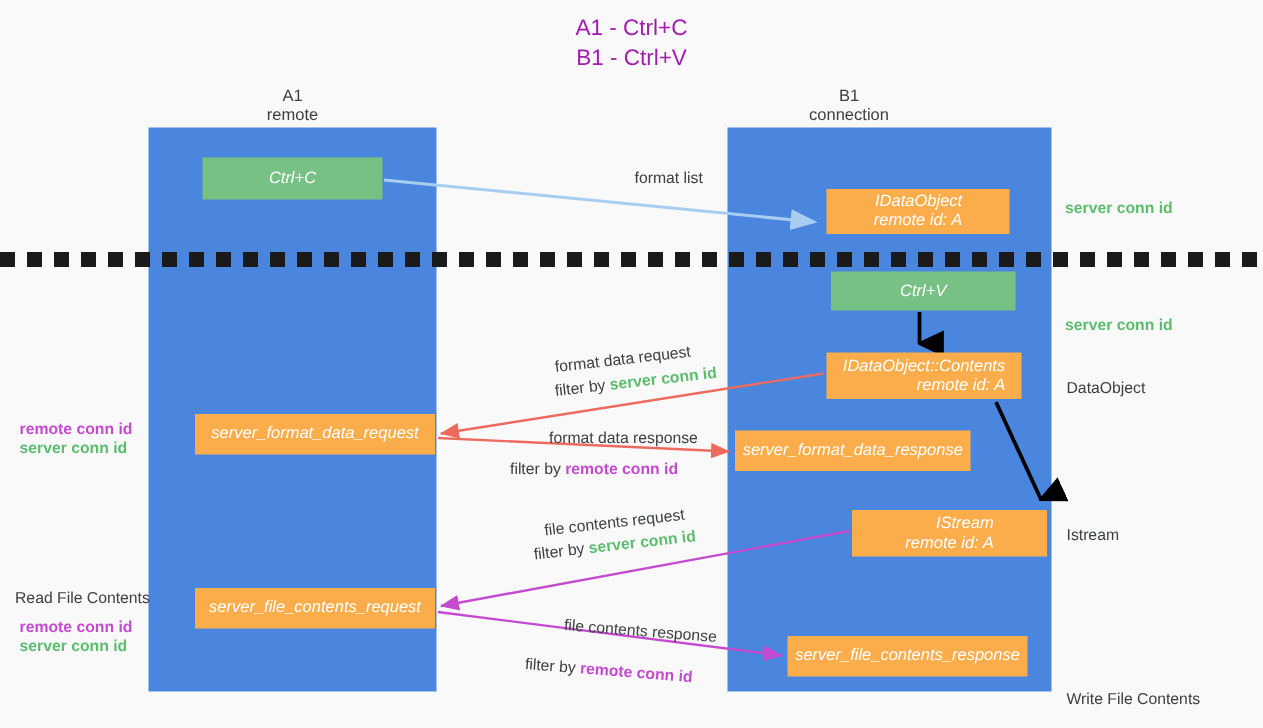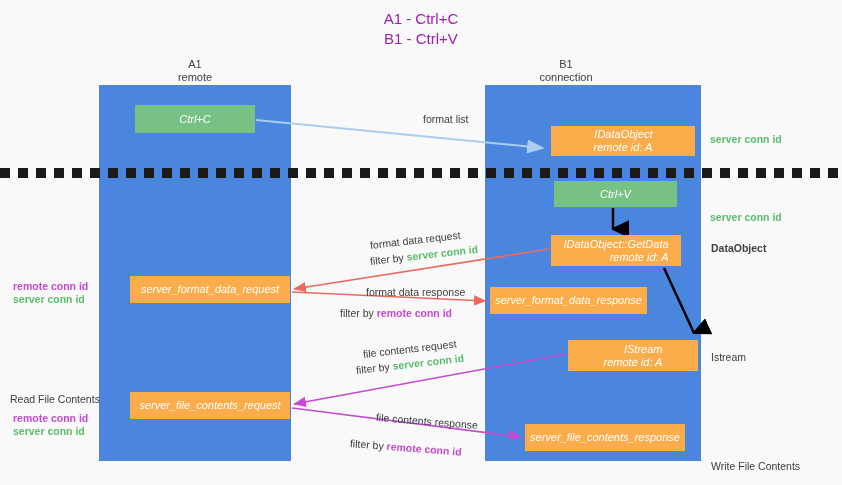--- a/index.html
+++ b/index.html
@@ -40,21 +40,21 @@
   
   .box{
     position:absolute;display:flex;align-items:center;justify-content:center;
     text-align:right;color:#ffffff;font-size:11px;line-height:13px;
     white-space:pre-line;box-sizing:border-box;padding:2px 4px;font-style:italic;
   }
   .box.green{background:#76c183;}
   .box.orange{background:#fbad4b;}
 
   #box-ctrlc{left:135px;top:105px;width:120px;height:28px;}
-  #box-idataobject{left:551px;top:126px;width:144px;height:30px;}
+  #box-idataobject{left:551px;top:126px;width:122px;height:30px;}
   #box-ctrlv{left:554px;top:181px;width:123px;height:26px;}
   #box-getdata{left:551px;top:235px;width:130px;height:31px;}
   #box-fmt-req{left:130px;top:276px;width:160px;height:27px;}
   #box-fmt-resp{left:490px;top:287px;width:157px;height:27px;}
   #box-istream{left:568px;top:340px;width:130px;height:31px;}
   #box-file-req{left:130px;top:392px;width:160px;height:27px;}
   #box-file-resp{left:525px;top:424px;width:160px;height:27px;}
 
   
   #arrows{position:absolute;left:0;top:0;width:842px;height:485px;}
@@ -119,21 +119,21 @@
 
     <line x1="566" y1="354" x2="294" y2="404" stroke="#c44ad0" stroke-width="1.6" marker-end="url(#ah-mag)"></line>
 
     <line x1="292" y1="408" x2="521" y2="437" stroke="#c44ad0" stroke-width="1.6" marker-end="url(#ah-mag)"></line>
   </svg>
 
   <div class="box green" id="box-ctrlc">Ctrl+C</div>
   <div class="box orange" id="box-idataobject">IDataObject
 remote id: A</div>
   <div class="box green" id="box-ctrlv">Ctrl+V</div>
-  <div class="box orange" id="box-getdata">IDataObject::GetData
+  <div class="box orange" id="box-getdata">IDataObject::Contents
 remote id: A</div>
   <div class="box orange" id="box-fmt-resp">server_format_data_response</div>
   <div class="box orange" id="box-fmt-req">server_format_data_request</div>
   <div class="box orange" id="box-istream">IStream
 remote id: A</div>
   <div class="box orange" id="box-file-resp">server_file_contents_response</div>
   <div class="box orange" id="box-file-req">server_file_contents_request</div>
 
   <div id="divider"></div>
 
@@ -146,21 +146,21 @@
   <div class="alabel" style="left:340px;top:306px;"><span>filter by </span><span class="purple">remote conn id</span></div>
 
   <div class="alabel rot-up" style="left:363px;top:347px;">file contents request</div>
   <div class="alabel rot-up" style="left:356px;top:363px;"><span>filter by </span><span class="green">server conn id</span></div>
 
   <div class="alabel rot-dn" style="left:376px;top:410px;">file contents response</div>
   <div class="alabel rot-dn" style="left:350px;top:436px;"><span>filter by </span><span class="purple">remote conn id</span></div>
 
   <div class="side green" style="left:710px;top:132px;">server conn id</div>
   <div class="side green" style="left:710px;top:210px;">server conn id</div>
-  <div class="side plain" style="left:711px;top:241px;font-weight:bold;">DataObject</div>
+  <div class="side plain" style="left:711px;top:252px;">DataObject</div>
   <div class="side plain" style="left:711px;top:350px;">Istream</div>
   <div class="side plain" style="left:711px;top:431px;margin-top:28px;">Write File Contents</div>
 
   <div class="side purple" style="left:13px;top:279px;">remote conn id</div>
   <div class="side green" style="left:13px;top:292px;">server conn id</div>
 
   <div class="side plain" style="left:10px;top:392px;">Read File Contents</div>
   <div class="side purple" style="left:13px;top:411px;">remote conn id</div>
   <div class="side green" style="left:13px;top:424px;">server conn id</div>
 

